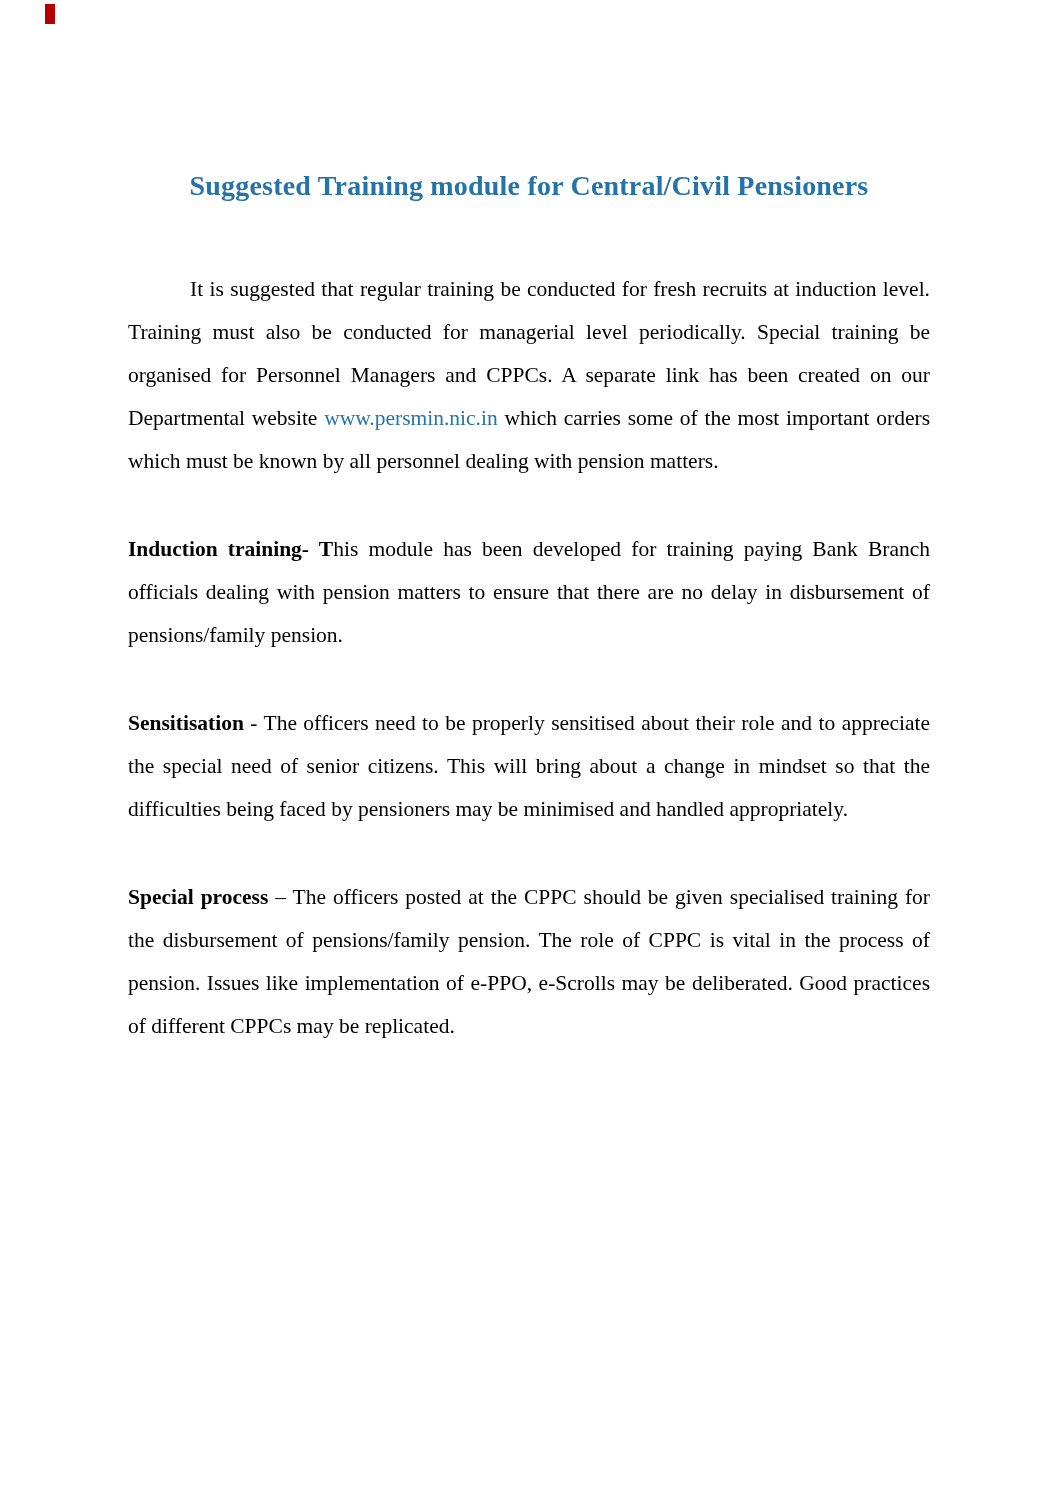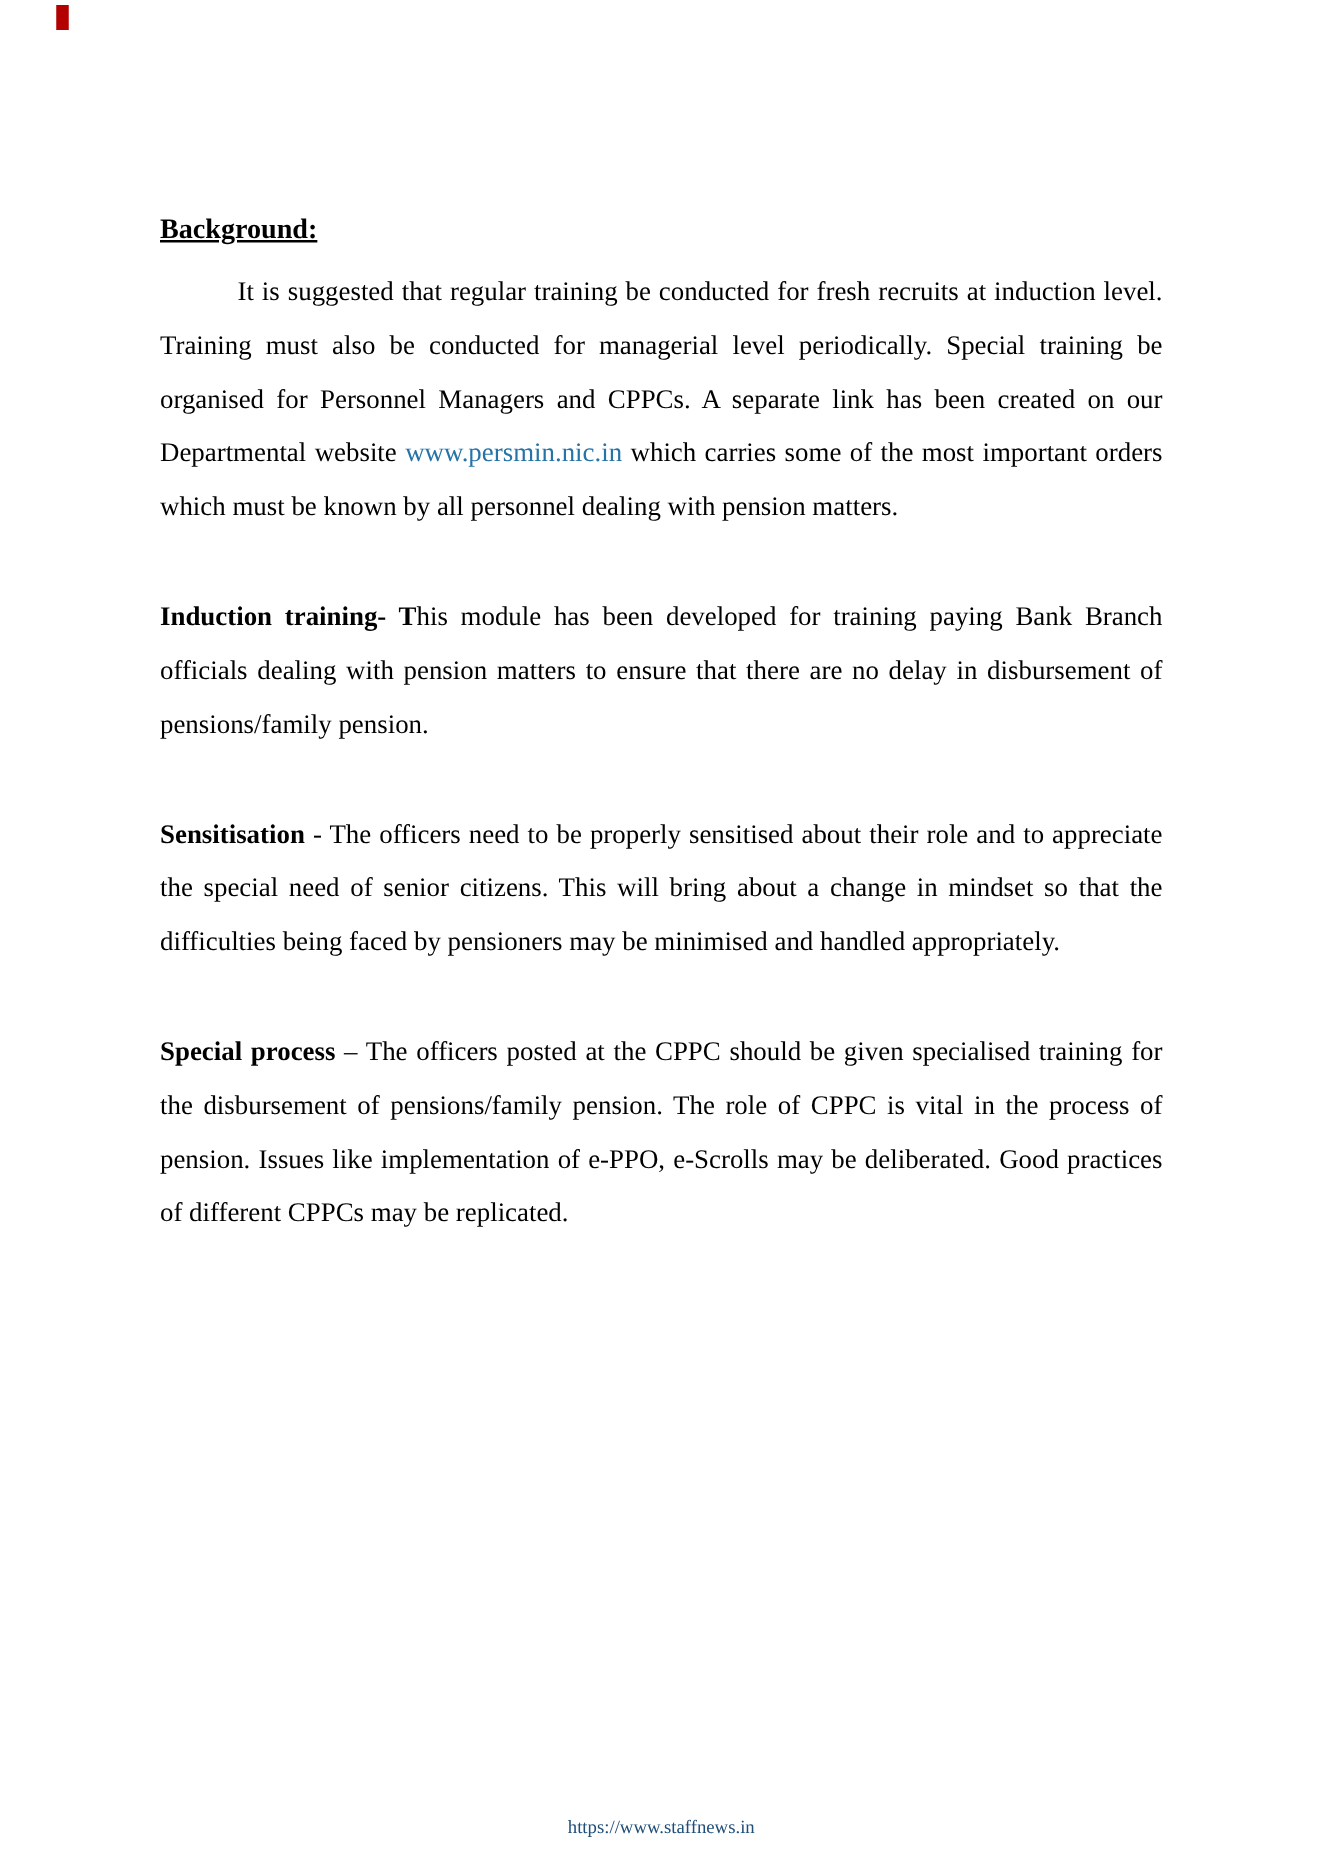--- a/index.html
+++ b/index.html
@@ -73,30 +73,27 @@
 </style>
 </head>
 <body>
 
 <div class="page">
 
   <div class="scan-artifact"></div>
 
   <div class="content">
 
+    <h1 class="doc-title">Suggested Training module for Central/Civil Pensioners</h1>
 
-    <h2 class="section-heading">Background:</h2>
 
     <p class="body-para indent-first"><span>It is suggested that regular training be conducted for fresh recruits at induction level.  Training must also be conducted for managerial level periodically.  Special training be organised for Personnel Managers and CPPCs. A separate link has been created on our Departmental website </span><a class="doc-link">www.persmin.nic.in</a><span>  which carries  some of the most important orders which must be known by all personnel dealing with pension matters.</span></p>
 
     <p class="body-para"><span class="lead-bold">Induction training- T</span><span>his module has been developed for training paying Bank Branch officials dealing with pension matters to ensure that there are no delay in disbursement of pensions/family pension.</span></p>
 
     <p class="body-para"><span class="lead-bold">Sensitisation</span><span> - The officers need to be properly sensitised about their role and to appreciate the special need of senior citizens.  This will bring about a change in mindset so that the difficulties being faced by pensioners may be minimised and handled appropriately.</span></p>
 
     <p class="body-para"><span class="lead-bold">Special process</span><span> – The officers posted at the CPPC should be given specialised training for the disbursement of pensions/family pension.  The role of CPPC is vital in the process of pension.  Issues like implementation of e-PPO, e-Scrolls may be deliberated. Good practices of different CPPCs may be replicated.</span></p>
 
   </div>
 
-  <div class="footer">
-    <a>https://www.staffnews.in</a>
-  </div>
 
 </div>
 
 </body></html>

